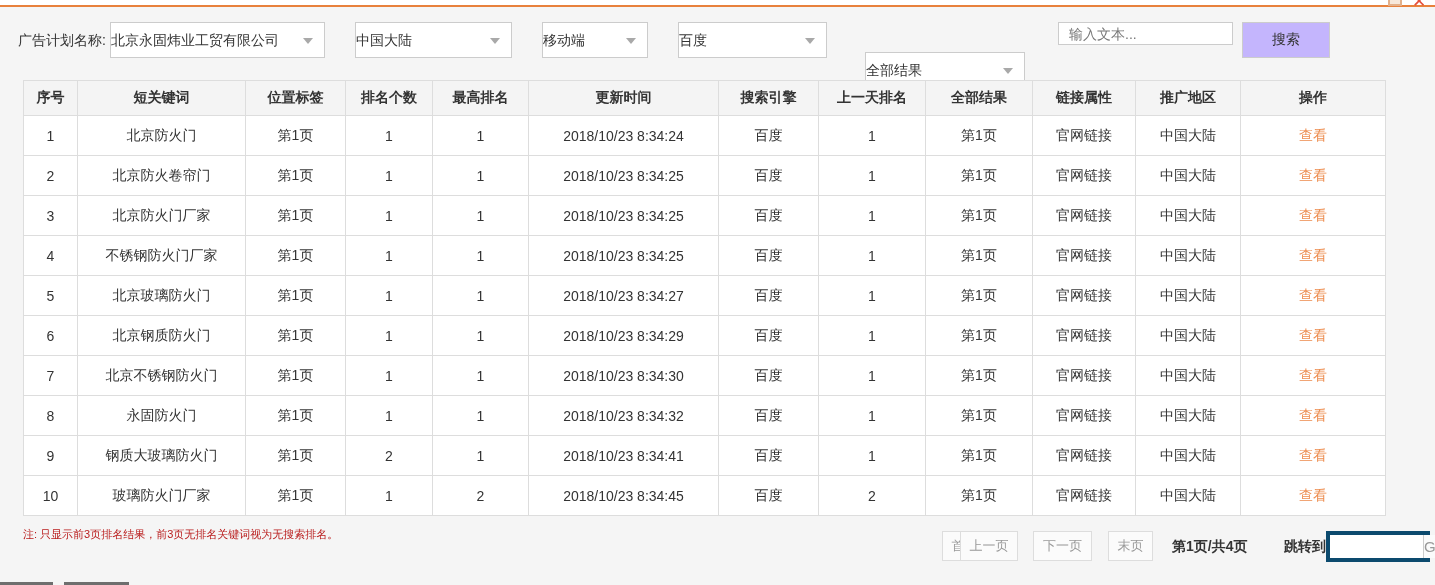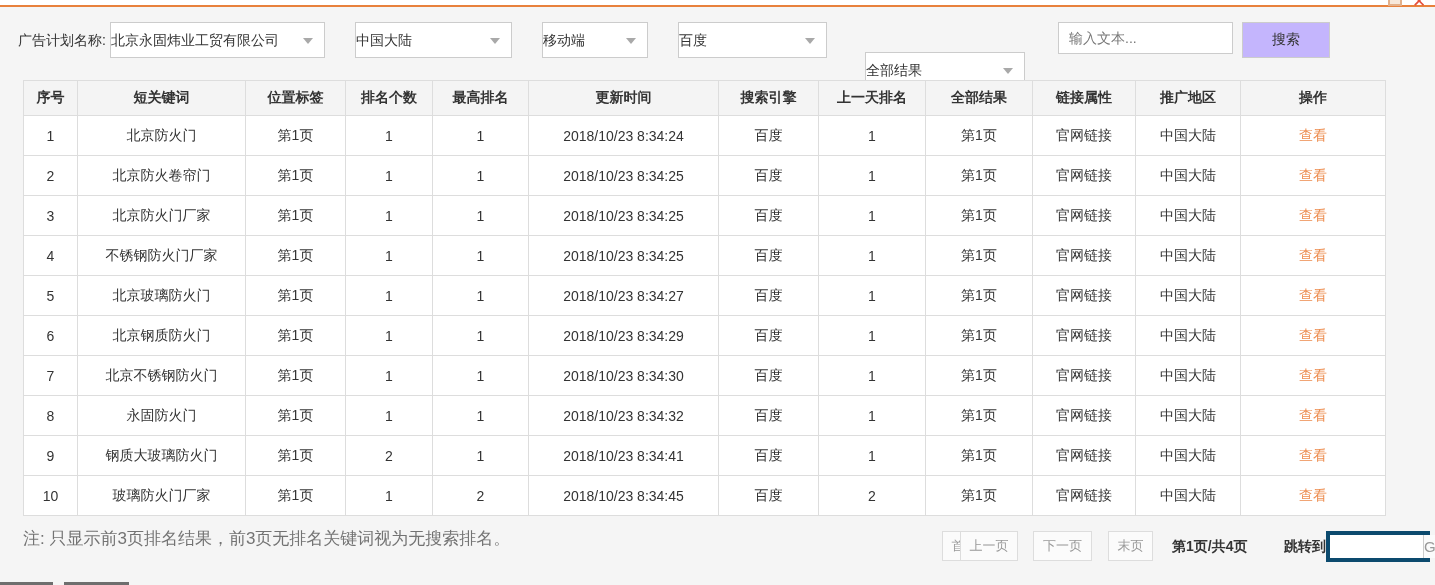--- a/index.html
+++ b/index.html
@@ -19,39 +19,39 @@
   .sel { position:absolute; top:22px; height:36px; background:#fff; border:1px solid #ccc;
          font-size:14px; color:#333; line-height:34px; padding-left:0; cursor:pointer; }
   .caret { position:absolute; right:11px; top:15px; width:0; height:0;
            border-left:5px solid transparent; border-right:5px solid transparent;
            border-top:6px solid #a9a9a9; }
   .sel-plan   { left:110px; width:215px; }
   .sel-region { left:355px; width:157px; }
   .sel-device { left:542px; width:106px; }
   .sel-engine { left:678px; width:149px; }
   .sel-result { left:865px; width:160px;margin-top:30px; }
-  .txt-input { position:absolute; left:1058px; top:22px; width:175px; height:32px;
+  .txt-input { position:absolute; left:1058px; top:22px; width:175px; height:23px;
                border:1px solid #ccc; background:#fff; font-size:14px; color:#333;
                padding:0 10px; font-family:inherit; }
   .txt-input::placeholder { color:#777; opacity:1; }
   .search-btn { position:absolute; left:1242px; top:22px; width:88px; height:36px;
                 background:#c4b5fd; border:1px solid #ccc; font-size:14px; color:#333;
                 font-family:inherit; cursor:pointer; }
 
   
   .rank-table { position:absolute; left:23px; top:80px; width:1362px;
                 border-collapse:collapse; table-layout:fixed; background:#fff; }
   .rank-table th { height:35px; background:#f4f4f4; border:1px solid #ddd;
                    font-size:14px; font-weight:bold; color:#333; text-align:center; }
   .rank-table td { height:40px; border:1px solid #ddd; font-size:14px; color:#333;
                    text-align:center; background:#fff; overflow:hidden; white-space:nowrap; }
   .view-link { color:#ed8c4e; cursor:pointer; text-decoration:none; }
 
   
-  .note { position:absolute; left:23px; top:527px; font-size:17px; color:#737373; }
+  .note { position:absolute; left:23px; top:527px; font-size:11px; color:#b91c1c; }
   .pg-btn { position:absolute; top:531px; height:30px; background:#fbfbfb; border:1px solid #ddd;
             font-size:13px; color:#999; font-family:inherit; cursor:pointer; }
   .pg-first { left:900px;  width:45px;margin-left:42px; }
   .pg-prev  { left:960px;  width:58px; }
   .pg-next  { left:1033px; width:59px; }
   .pg-last  { left:1108px; width:45px; }
   .pg-info  { position:absolute; left:1172px; top:531px; height:30px; line-height:30px;
               font-size:14px; color:#333; font-weight:600; }
   .jump-label { position:absolute; left:1272px; top:531px; height:30px; line-height:30px;
                 font-size:14px; color:#333; font-weight:600;padding-left:12px; }

